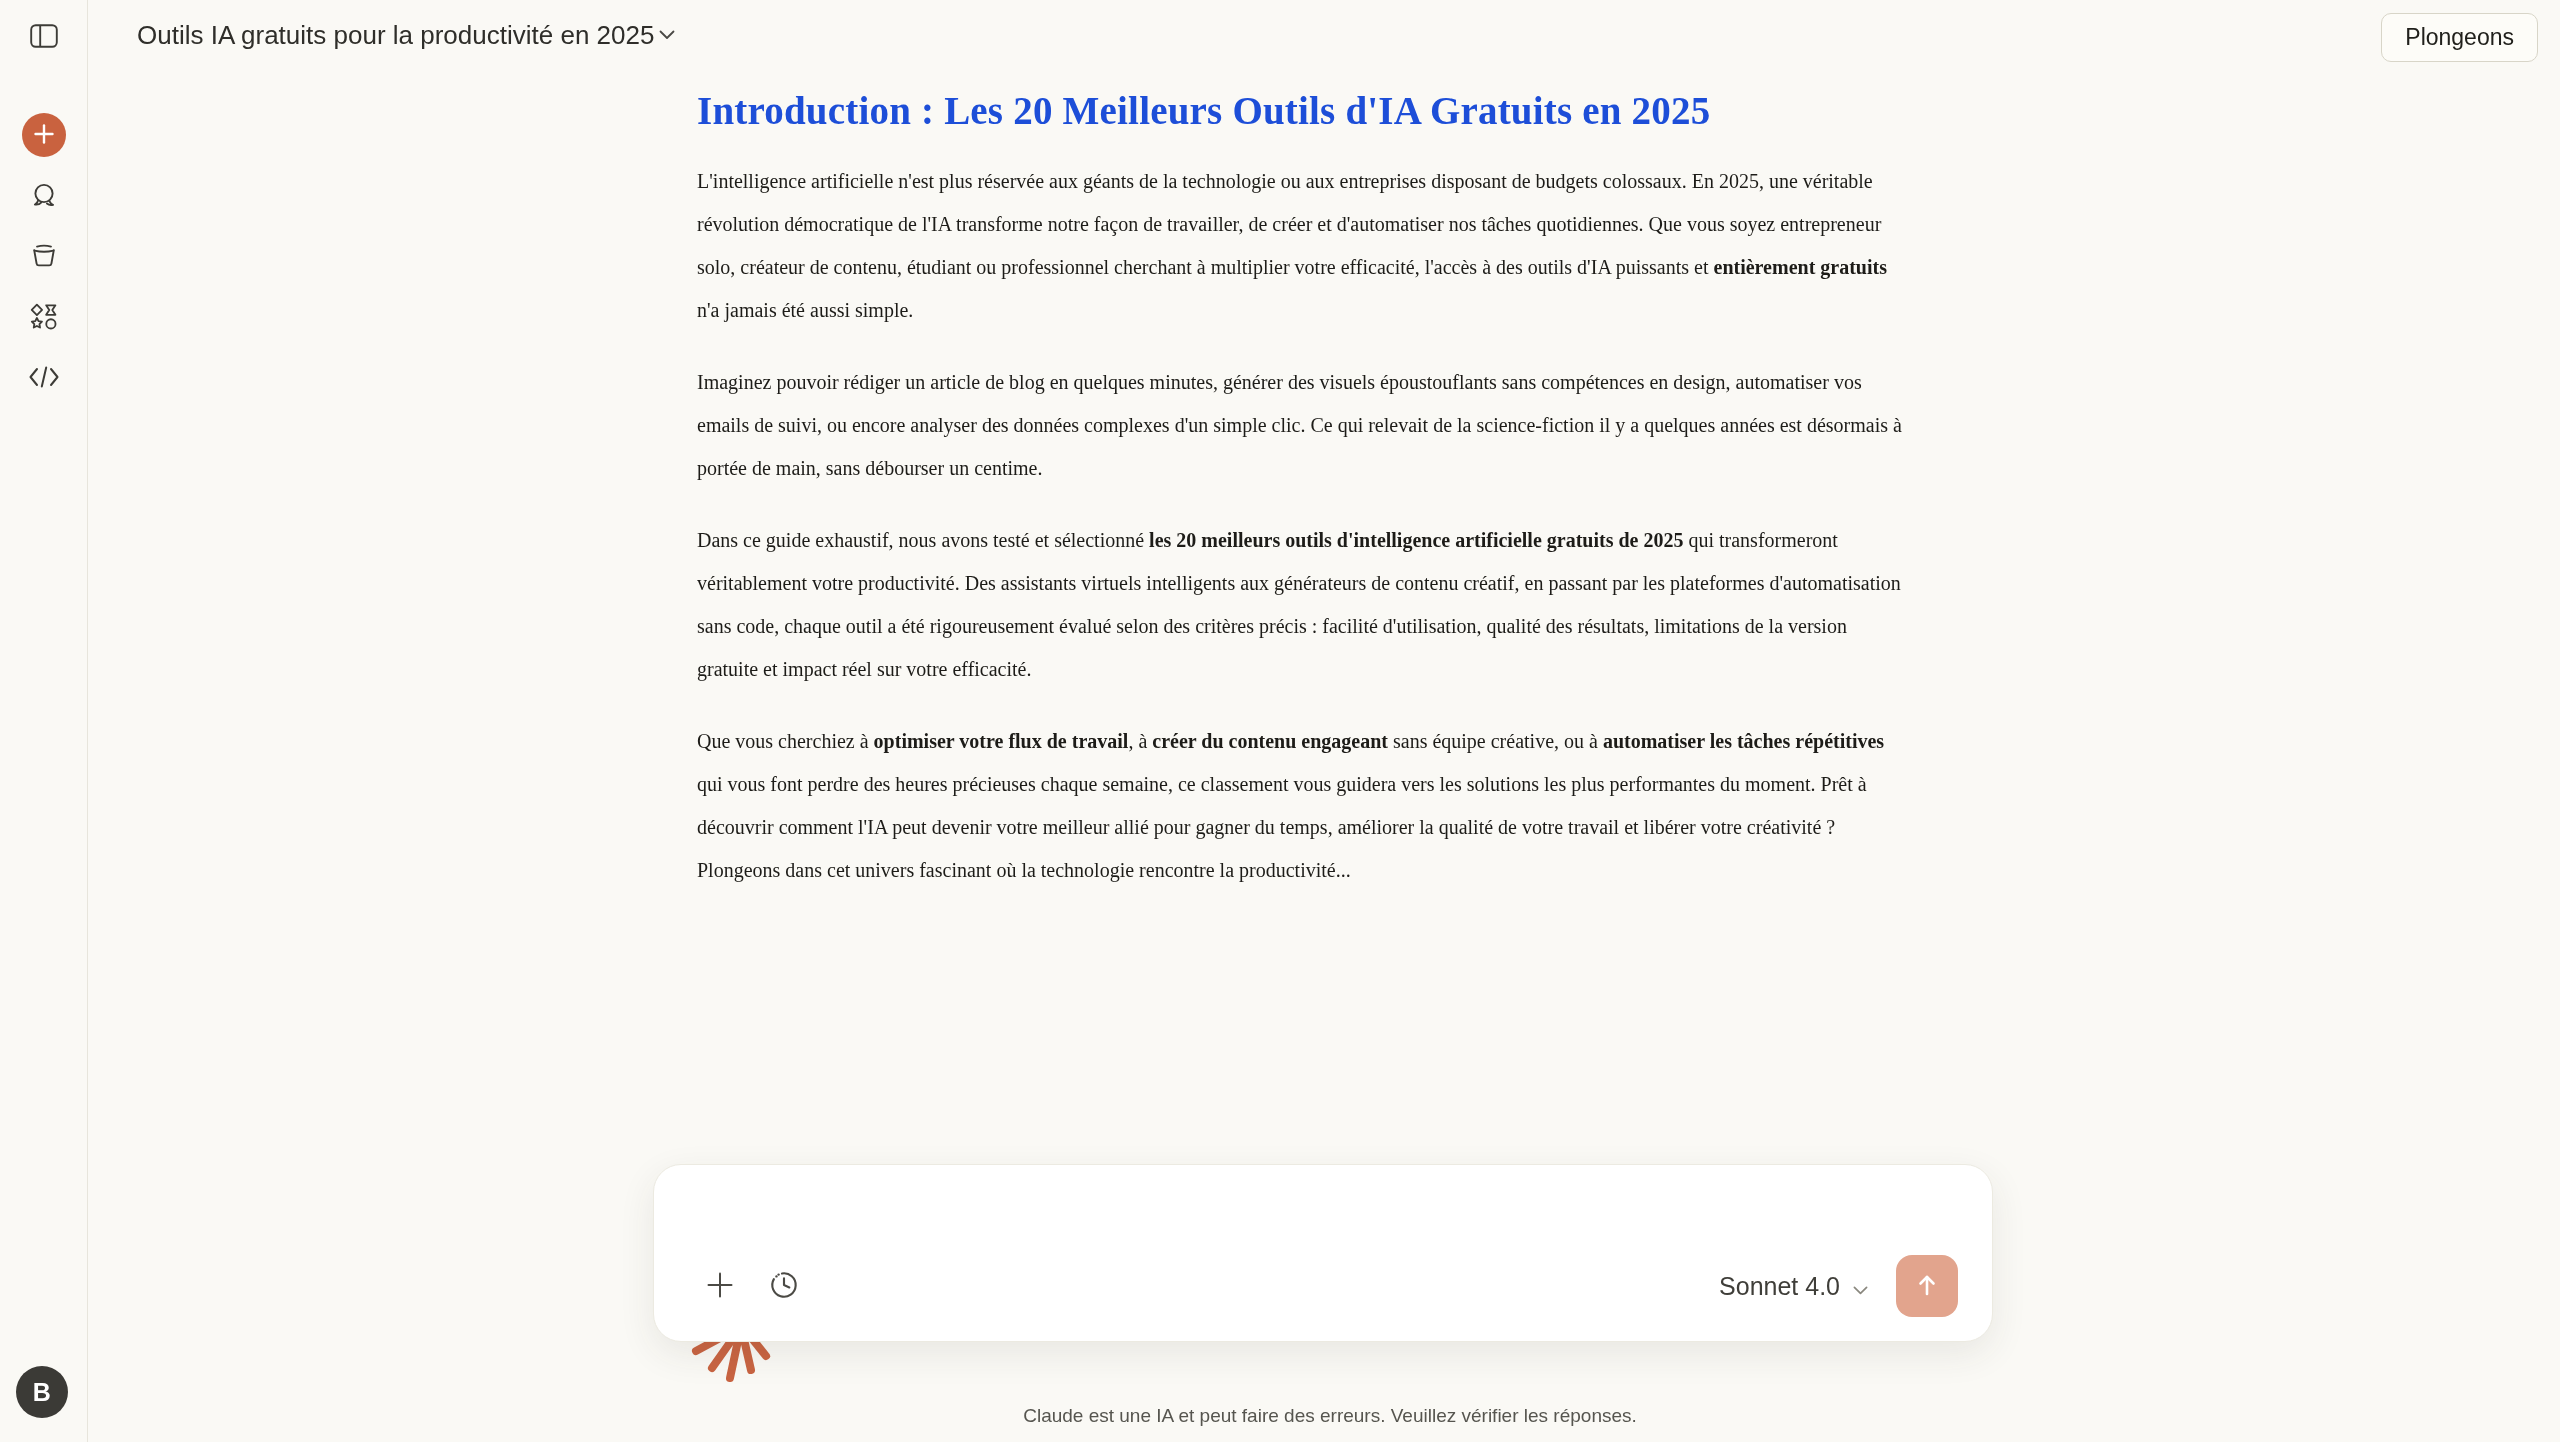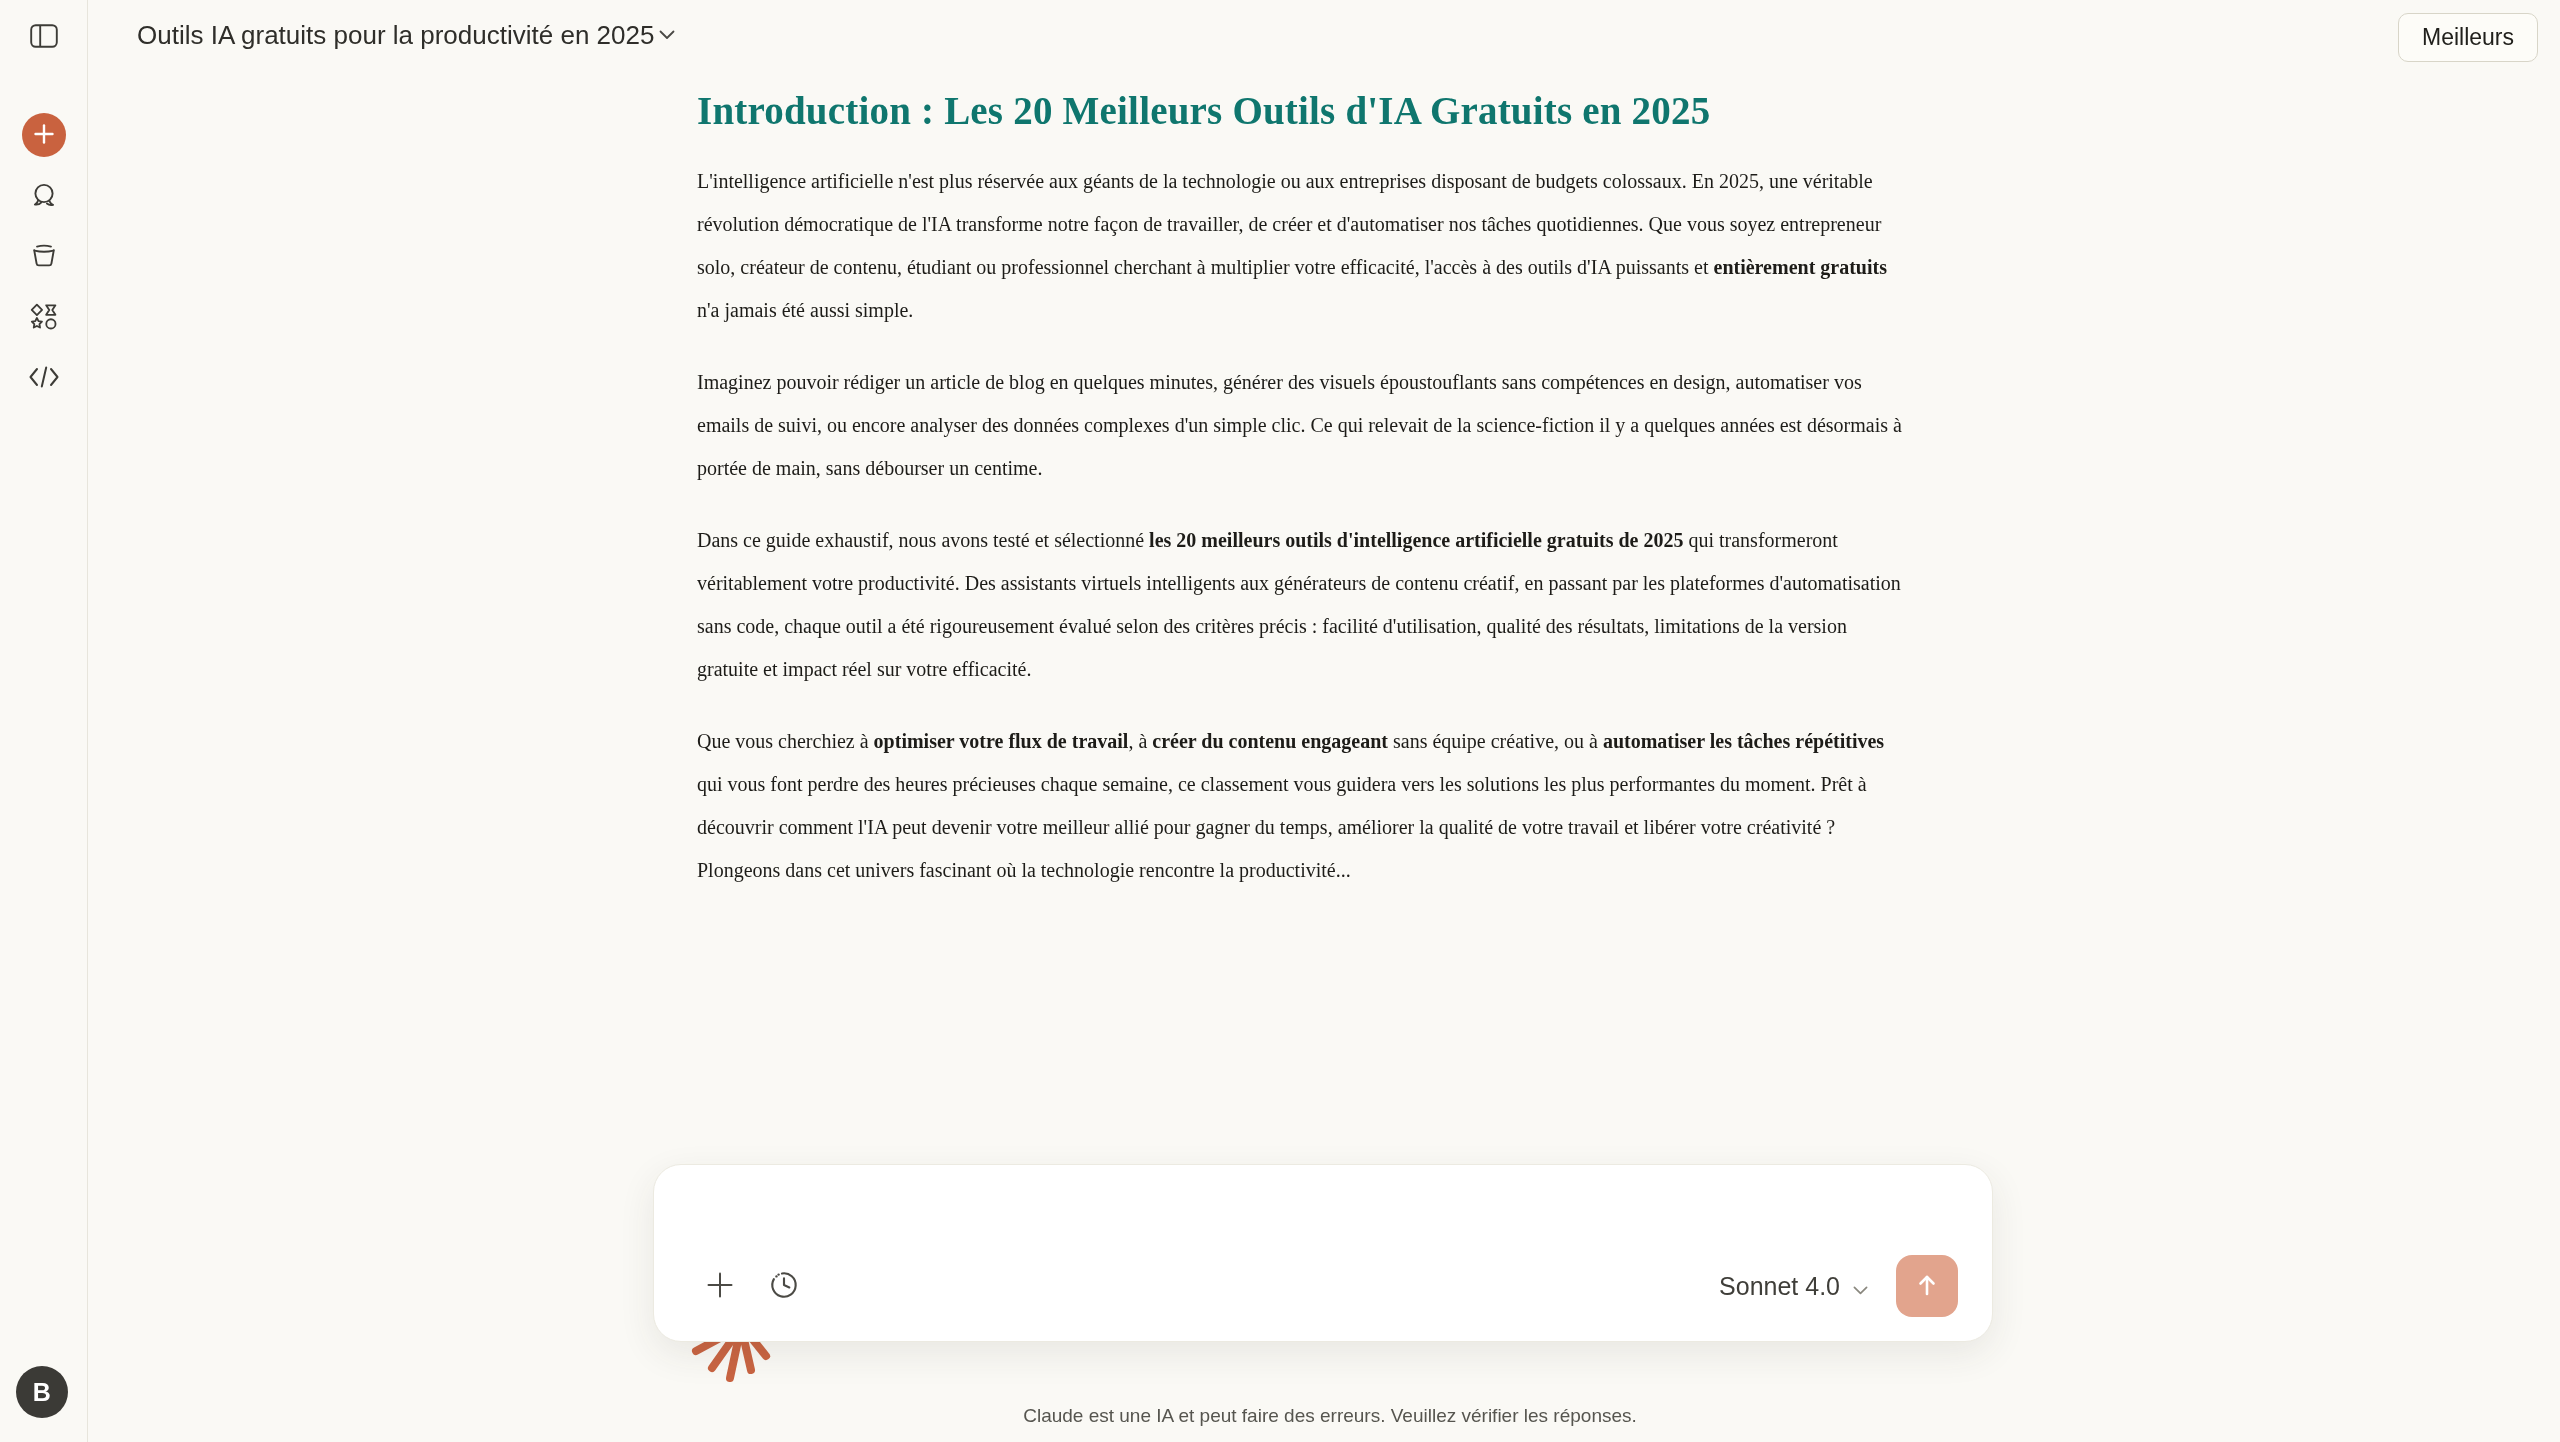--- a/index.html
+++ b/index.html
@@ -60,21 +60,21 @@
     border:1px solid #D8D5C8;border-radius:10px;
     padding:10px 23px;cursor:pointer;
     font-family:"Liberation Sans","DejaVu Sans",sans-serif;
   }
   
   .doc{
     position:absolute;left:697px;top:88px;width:1208px;z-index:1;
     font-family:"Liberation Serif","DejaVu Serif",serif;
   }
   .doc-heading{
-    font-size:39px;font-weight:700;color:#0f766e;letter-spacing:.2px;
+    font-size:39px;font-weight:700;color:#1d4ed8;letter-spacing:.2px;
     margin-bottom:27px;
   }
   .doc-p{
     font-size:20px;line-height:43px;color:#1D1C18;margin-bottom:29px;
   }
   .doc-p strong{font-weight:700;}
   
   .composer{
     position:absolute;left:653px;top:1164px;width:1340px;height:178px;z-index:10;
     background:#FFFFFF;border:1px solid #ECEAE1;border-radius:28px;
@@ -181,21 +181,21 @@
 <header class="topbar">
   <div class="doc-title-wrap">
     <span class="doc-title">Outils IA gratuits pour la productivité en 2025</span>
     <span class="chev">
       <svg width="16" height="10" viewBox="0 0 16 10" fill="none" stroke="currentColor" stroke-width="1.8" stroke-linecap="round" stroke-linejoin="round">
         <path d="M1.5 1.5 L8 8 L14.5 1.5"></path>
       </svg>
     </span>
   </div>
 </header>
-<button class="share-btn">Meilleurs</button>
+<button class="share-btn">Plongeons</button>
 
 <main class="doc">
   <h1 class="doc-heading">Introduction : Les 20 Meilleurs Outils d'IA Gratuits en 2025</h1>
   <div>
       <p class="doc-p"><span>L'intelligence artificielle n'est plus réservée aux géants de la technologie ou aux entreprises disposant de budgets colossaux. En 2025, une véritable révolution démocratique de l'IA transforme notre façon de travailler, de créer et d'automatiser nos tâches quotidiennes. Que vous soyez entrepreneur solo, créateur de contenu, étudiant ou professionnel cherchant à multiplier votre efficacité, l'accès à des outils d'IA puissants et </span><strong>entièrement gratuits</strong><span> n'a jamais été aussi simple.</span></p>
       <p class="doc-p"><span>Imaginez pouvoir rédiger un article de blog en quelques minutes, générer des visuels époustouflants sans compétences en design, automatiser vos emails de suivi, ou encore analyser des données complexes d'un simple clic. Ce qui relevait de la science-fiction il y a quelques années est désormais à portée de main, sans débourser un centime.</span></p>
       <p class="doc-p"><span>Dans ce guide exhaustif, nous avons testé et sélectionné </span><strong>les 20 meilleurs outils d'intelligence artificielle gratuits de 2025</strong><span> qui transformeront véritablement votre productivité. Des assistants virtuels intelligents aux générateurs de contenu créatif, en passant par les plateformes d'automatisation sans code, chaque outil a été rigoureusement évalué selon des critères précis : facilité d'utilisation, qualité des résultats, limitations de la version gratuite et impact réel sur votre efficacité.</span></p>
       <p class="doc-p"><span>Que vous cherchiez à </span><strong>optimiser votre flux de travail</strong><span>, à </span><strong>créer du contenu engageant</strong><span> sans équipe créative, ou à </span><strong>automatiser les tâches répétitives</strong><span> qui vous font perdre des heures précieuses chaque semaine, ce classement vous guidera vers les solutions les plus performantes du moment. Prêt à découvrir comment l'IA peut devenir votre meilleur allié pour gagner du temps, améliorer la qualité de votre travail et libérer votre créativité ? Plongeons dans cet univers fascinant où la technologie rencontre la productivité...</span></p>
     </div>
 </main>

